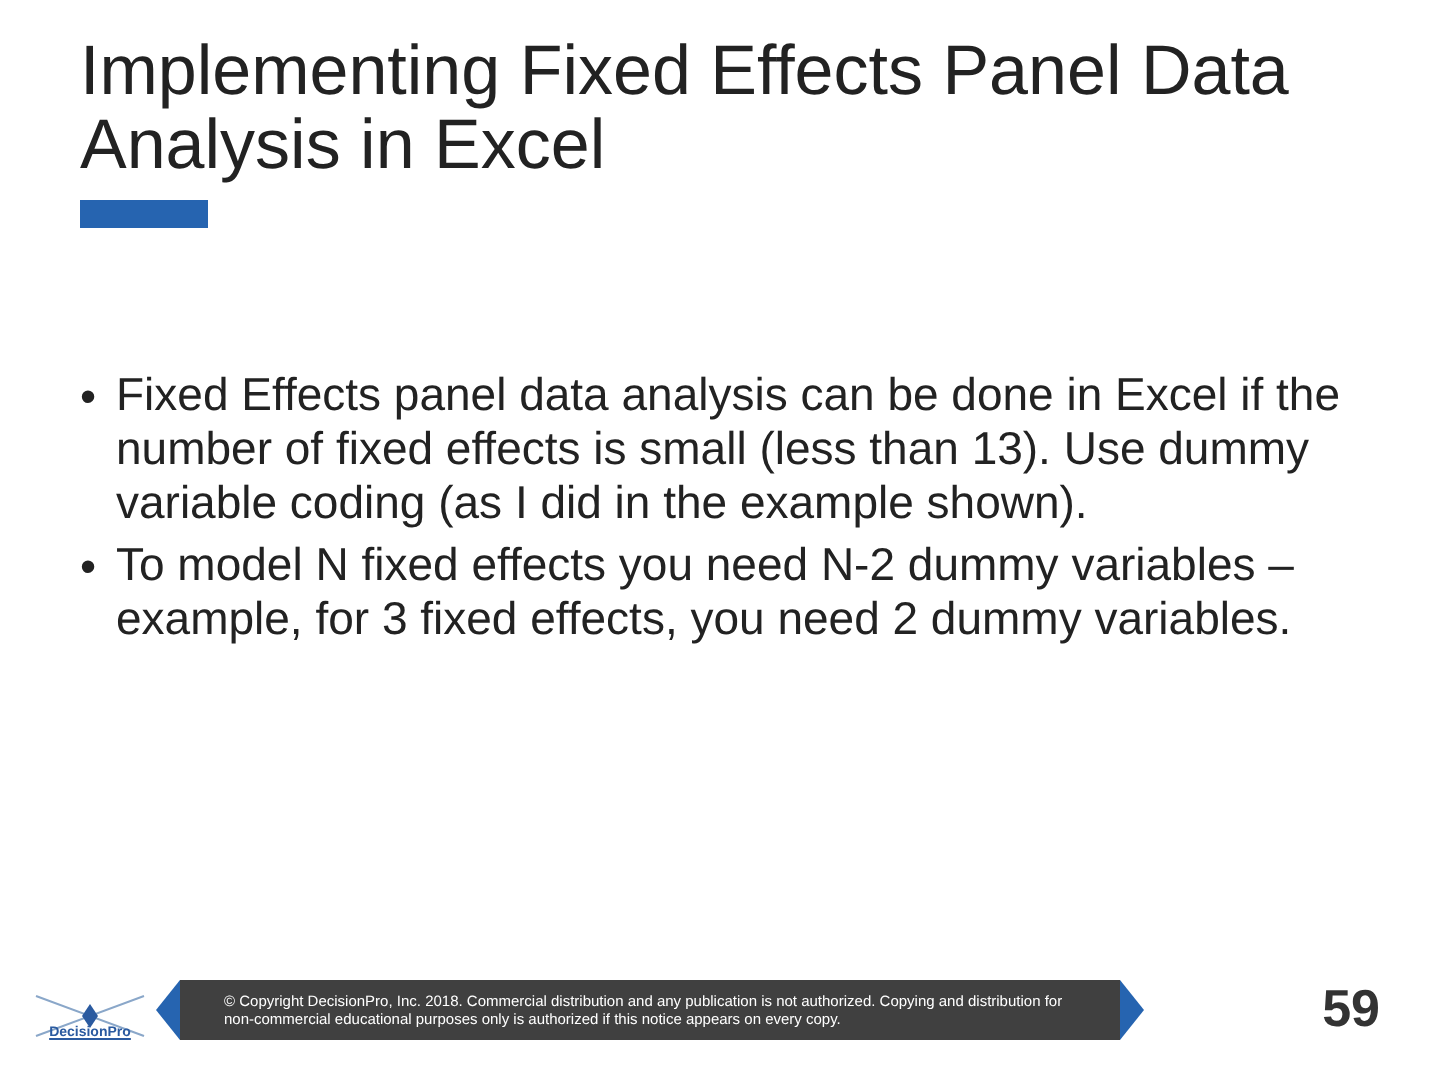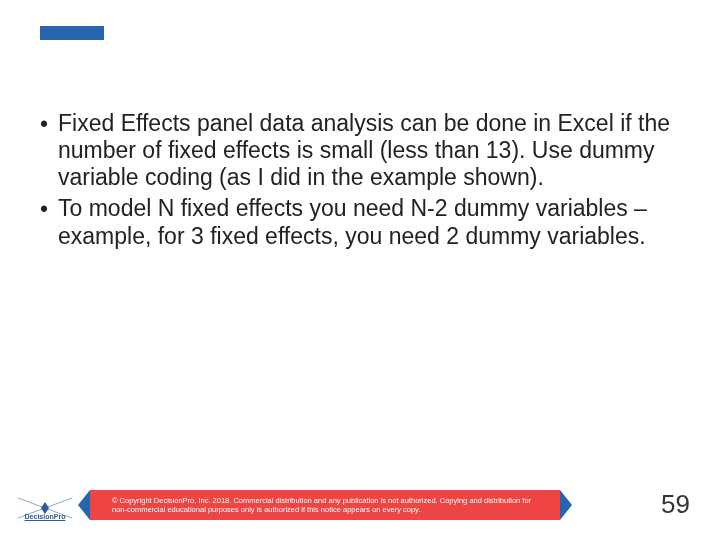--- a/index.html
+++ b/index.html
@@ -73,21 +73,21 @@
     font-weight: 600;
     border: 0;
   }
   .logo svg { position: absolute; left: 0; top: 0; }
   .ribbon {
     position: absolute;
     left: 90px;
     bottom: 6px;
     width: 470px;
     height: 30px;
-    background: #ef4444;
+    background: #404040;
     display: flex;
     align-items: center;
     padding: 3px 14px 3px 22px;
   }
   .ribbon::before {
     content: "";
     position: absolute;
     left: -12px;
     top: 0;
     width: 0; height: 0;
@@ -110,29 +110,30 @@
     font-size: 7.5px;
     line-height: 1.25;
     font-weight: 400;
     font-family: Arial, sans-serif;
   }
   .page-num {
     position: absolute;
     right: 30px;
     bottom: 6px;
     font-size: 26px;
-    font-weight: 400;
+    font-weight: 700;
     color: #333;
   }
 </style>
 </head>
 <body>
 
 <div class="slide">
 
+  <h1 class="title">Implementing Fixed Effects Panel Data Analysis in Excel</h1>
   <div class="accent-bar"></div>
 
   <div class="content">
     <div class="bullet">
       <div class="bullet-dot">•</div>
       <div class="bullet-text">Fixed Effects panel data analysis can be done in Excel if the number of fixed effects is small (less than 13). Use dummy variable coding (as I did in the example shown).</div>
     </div>
     <div class="bullet">
       <div class="bullet-dot">•</div>
       <div class="bullet-text">To model N fixed effects you need N-2 dummy variables – example, for 3 fixed effects, you need 2 dummy variables.</div>

